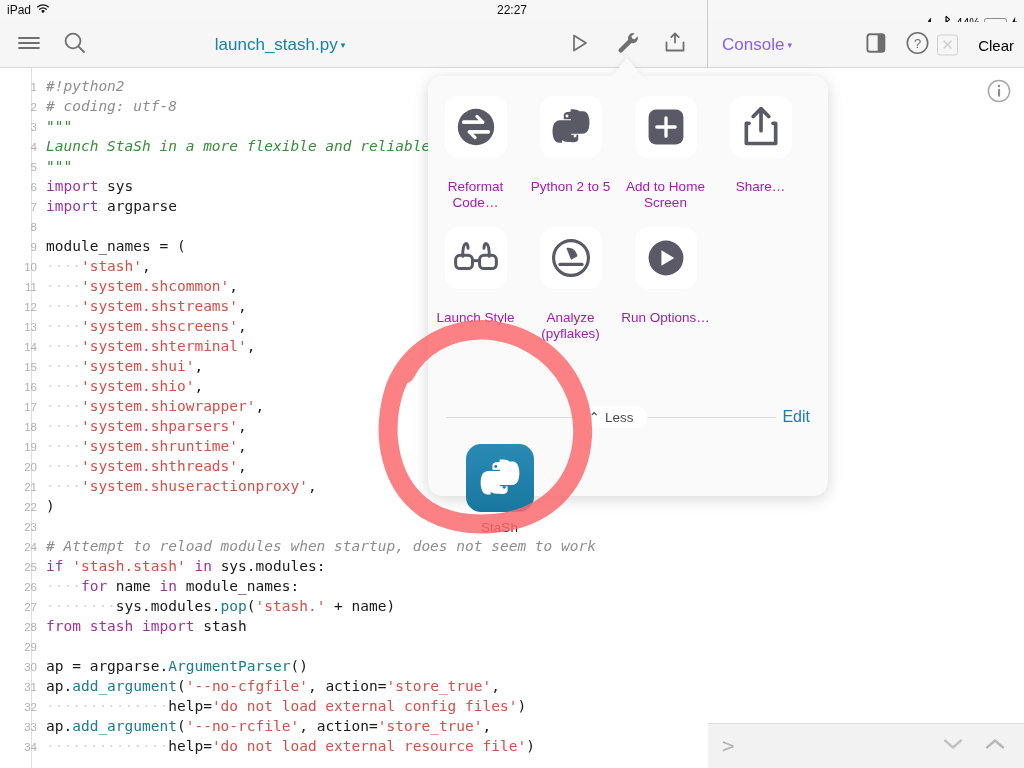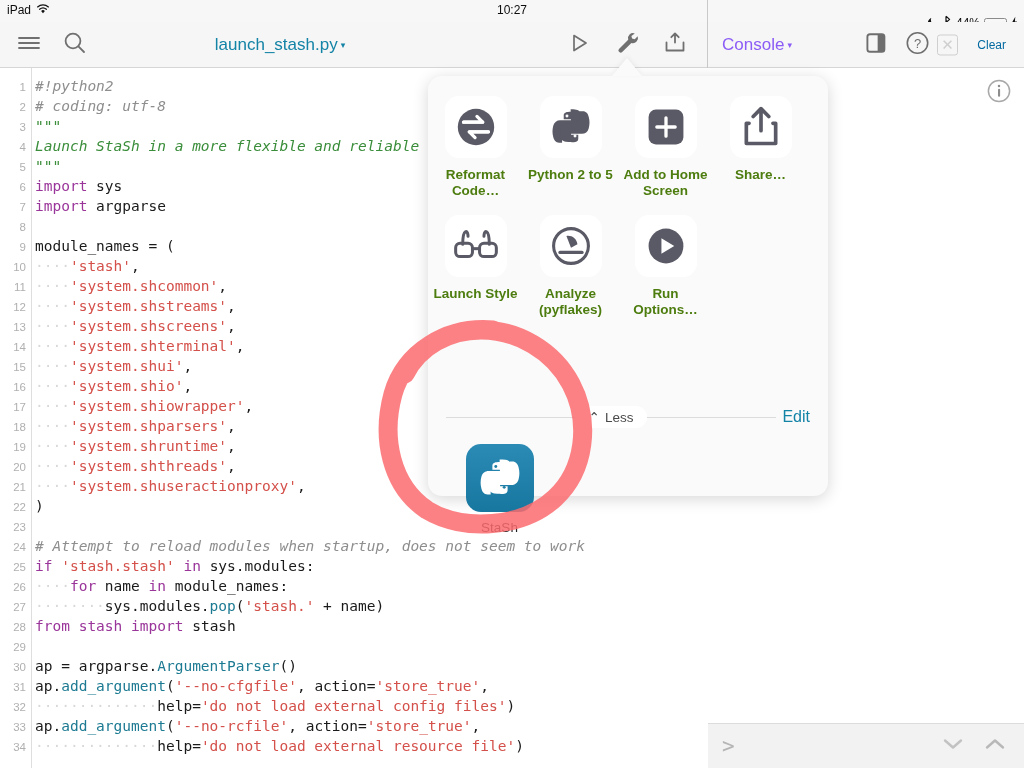--- a/index.html
+++ b/index.html
@@ -41,35 +41,35 @@
   .doc-title {
     position: absolute; left: 0; width: 560px; top: 50%; transform: translateY(-50%);
     text-align: center; color: #1383a6; font-size: 17px; cursor: pointer; white-space: nowrap;
   }
   .doc-title .caret { font-size: 9px; vertical-align: 2px; margin-left: 3px; }
   .console-title {
     position: absolute; left: 722px; top: 50%; transform: translateY(-50%);
     color: #8b5cf6; font-size: 17px; cursor: pointer; white-space: nowrap;
   }
   .console-title .caret { font-size: 9px; vertical-align: 2px; margin-left: 3px; }
-  .clear-btn { position: absolute; right: 18px; top: 50%; transform: translateY(-50%); font-size: 12px; color: #0369a1; cursor: pointer; }
+  .clear-btn { position: absolute; right: 10px; top: 50%; transform: translateY(-50%); font-size: 15px; color: #000000; cursor: pointer; }
   .x-box {
     position: absolute; right: 66px; top: 50%; transform: translateY(-50%);
     width: 21px; height: 21px; border: 1.4px solid #cfcfcf; border-radius: 3px;
     color: #cfcfcf; font-size: 15px; line-height: 18px; text-align: center; cursor: pointer;
   }
 
   
   .editor {
     position: absolute; left: 0; top: 68px; width: 707px; height: 700px;
     background: #ffffff; overflow: hidden;
   }
   .gutter-line { position: absolute; left: 31px; top: 0; width: 1px; height: 700px; background: #dedede; }
   .code {
-    position: absolute; left: 0; top: 8px; width: 707px;
+    position: absolute; left: 11px; top: 8px; width: 707px;
     font-family: "DejaVu Sans Mono", monospace;
     font-size: 14.5px; line-height: 20px; white-space: pre;
   }
   .ln {
     display: inline-block; width: 26px; text-align: right;
     color: #b0b0b0; font-size: 11.5px; font-family: "Liberation Sans", sans-serif;
     vertical-align: baseline; padding-right: 0px; user-select: none;
   }
   .codeline { height: 20px; }
   .txt { display: inline-block; margin-left: 9px; }
@@ -116,22 +116,22 @@
   .pop-item {
     width: 95px; margin: 0 0 6px 0; padding-top: 10px;
     display: flex; flex-direction: column; align-items: center; cursor: pointer;
   }
   .pop-tile {
     width: 62px; height: 62px; background: #ffffff; border-radius: 14px;
     display: flex; align-items: center; justify-content: center;
     color: #5a5a66;
   }
   .pop-label {
-    margin-top: 9px; font-size: 13.5px; color: #4d7c0f; text-align: center;
-    line-height: 16px; width: 92px; font-weight: bold;
+    margin-top: 21px; font-size: 13.5px; color: #a21caf; text-align: center;
+    line-height: 16px; width: 92px;
   }
   .pop-sep {
     position: absolute; left: 18px; top: 330px; width: 330px; height: 22px;
     display: flex; align-items: center;
   }
   .sep-line { flex: 1; height: 1px; background: #dcdcdc; }
   .less-pill {
     background: #ffffff; border-radius: 11px; padding: 3px 14px;
     font-size: 13.5px; color: #4a4a4a; white-space: nowrap; cursor: pointer;
     display: flex; align-items: center; gap: 5px;
@@ -162,21 +162,21 @@
     <div class="sb-left">
       <span>iPad</span>
       <span>
         <svg width="14" height="11" viewBox="0 0 14 11">
             <path d="M7 10.2 5.1 7.9a3 3 0 0 1 3.8 0z" fill="#111"></path>
             <path d="M3.6 6.2a5.4 5.4 0 0 1 6.8 0" stroke="#111" stroke-width="1.3" fill="none" stroke-linecap="round"></path>
             <path d="M1.6 3.9a8.5 8.5 0 0 1 10.8 0" stroke="#111" stroke-width="1.3" fill="none" stroke-linecap="round"></path>
           </svg>
       </span>
     </div>
-    <div class="sb-center">10:27</div>
+    <div class="sb-center">22:27</div>
     <div class="sb-divider"></div>
     <div class="sb-right">
       <span>
         <svg width="11" height="12" viewBox="0 0 11 12">
             <path d="M9.4 8.3A4.7 4.7 0 0 1 3.3 2.1a4.9 4.9 0 1 0 6.1 6.2z" fill="#111"></path>
           </svg>
       </span>
       <span>
         <svg width="9" height="13" viewBox="0 0 9 13">
             <path d="M3 1.2 6.6 4.4 3 7.6V1.2M3 5.4 6.6 8.6 3 11.8V5.4" stroke="#111" stroke-width="1.2" fill="none" stroke-linejoin="round"></path>

